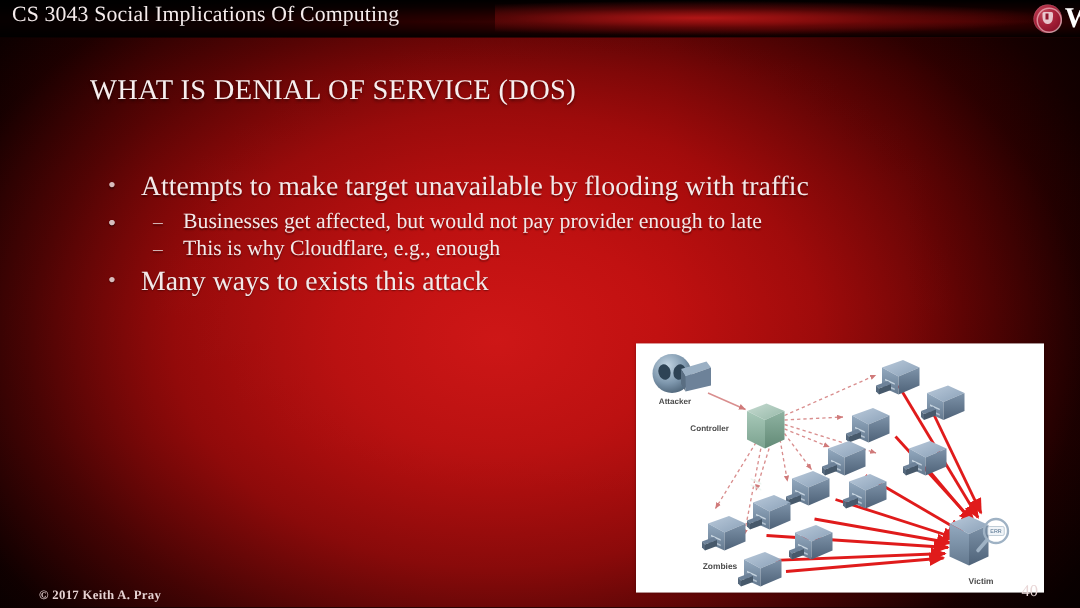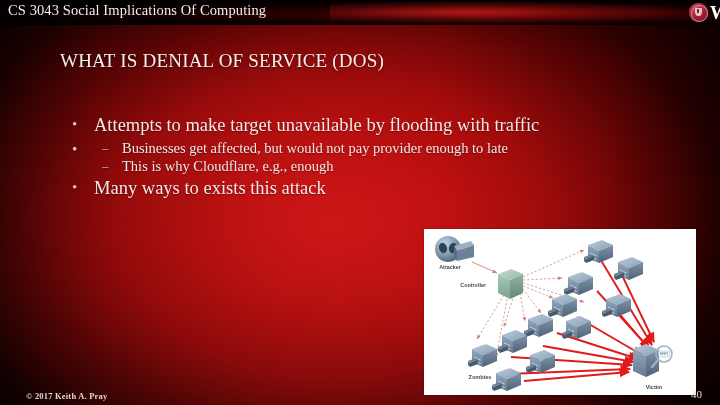--- a/index.html
+++ b/index.html
@@ -217,21 +217,21 @@
     bottom: 4px;
     font-size: 8.5px;
     font-weight: bold;
     color: #e6d2d2;
     font-family: "Liberation Serif", "DejaVu Serif", serif;
     letter-spacing: 0.2px;
     margin-left: 20px;
   }
   .page-number {
     position: absolute;
-    right: 18px;
+    right: 28px;
     bottom: 5px;
     font-size: 11px;
     color: #e9d6d6;
     font-family: "Liberation Serif", "DejaVu Serif", serif;
   }
 </style>
 </head>
 <body>
 
 <div class="slide">

